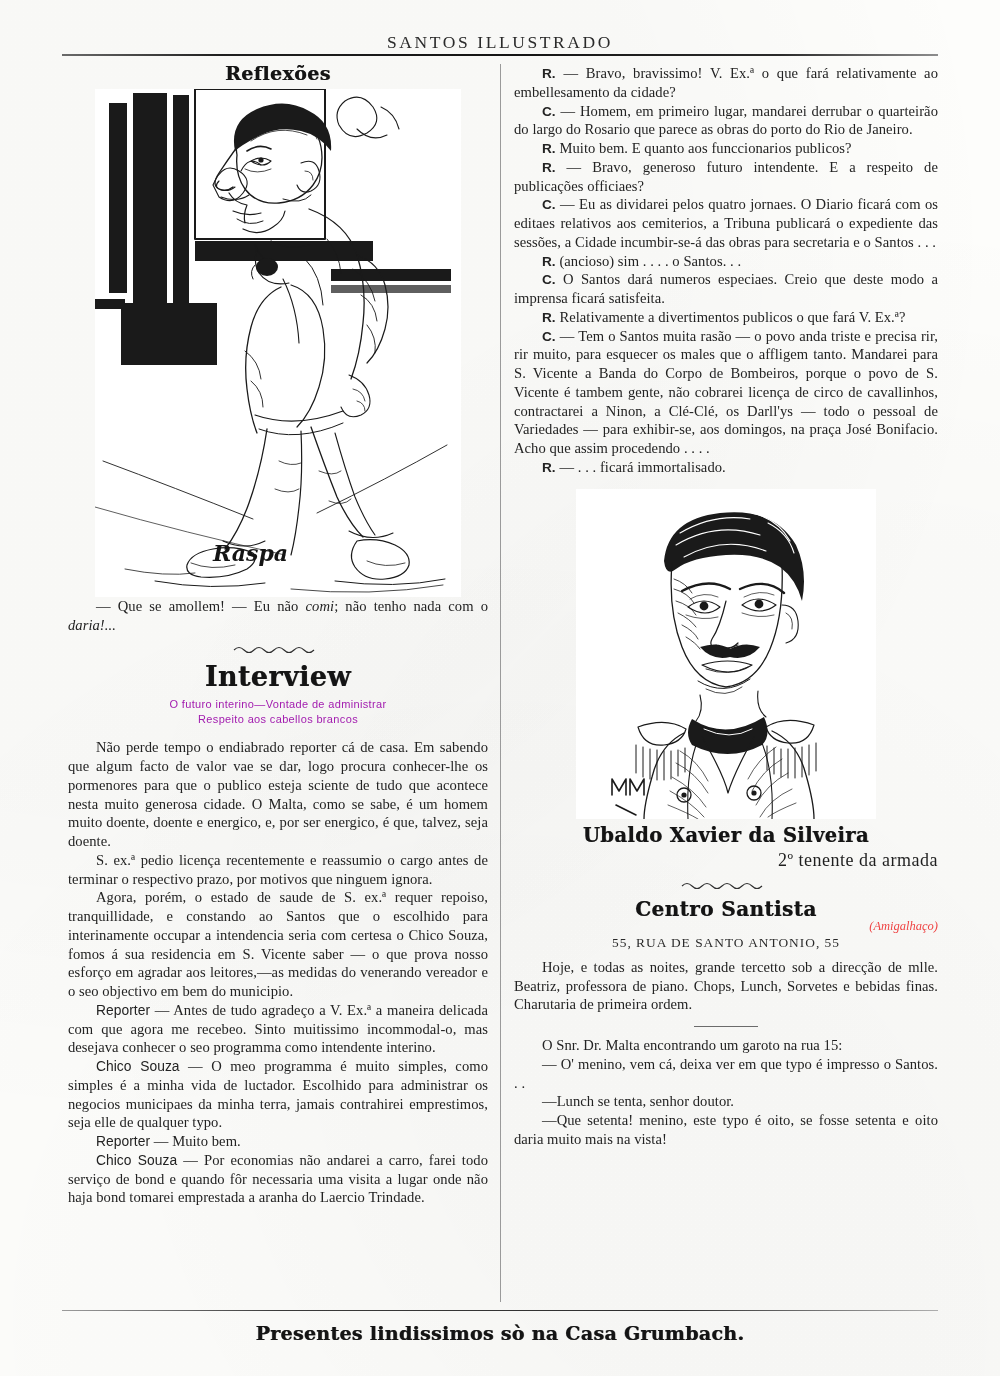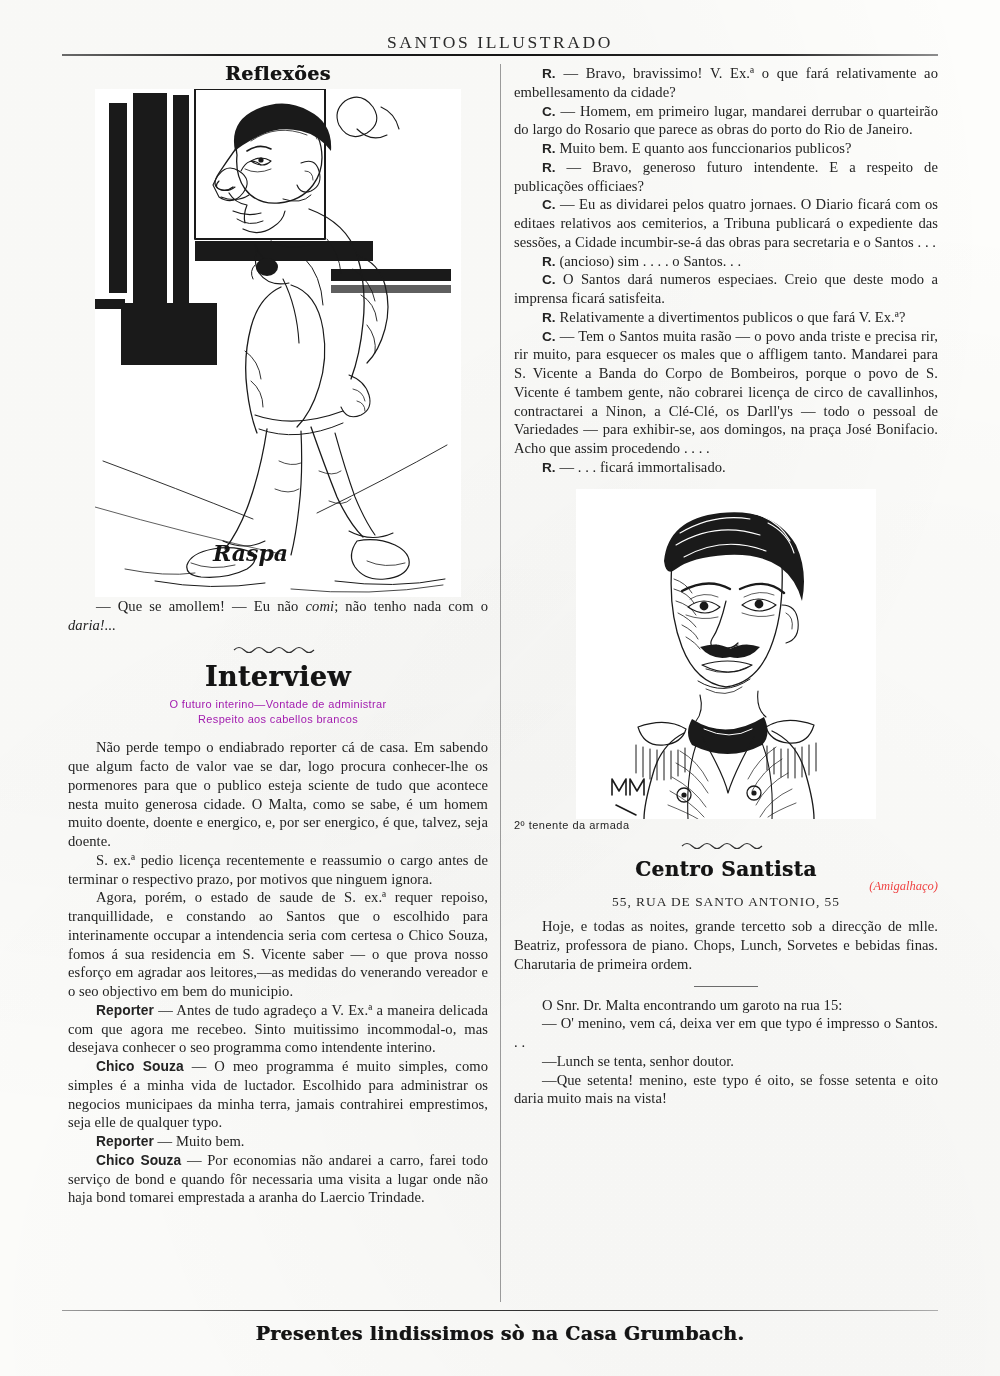--- a/index.html
+++ b/index.html
@@ -88,21 +88,21 @@
     line-height: 1.285;
     text-align: justify;
     text-indent: 28px;
     color: #232323;
     letter-spacing: 0.05px;
     -webkit-hyphens: none;
     hyphens: none;
   }
   .p em { font-style: italic; }
   .spk { font-weight: bold; font-family: "Liberation Sans", sans-serif; font-size: 13.6px; }
-  .spk-name { font-weight: bold; font-family: "Liberation Sans", sans-serif; font-size: 13.8px; }
+  .spk-name { font-weight: normal; font-family: "Liberation Sans", sans-serif; font-size: 13.8px; }
 
   
   .blackletter {
     font-family: "DejaVu Serif", serif;
     font-weight: bold;
     text-align: center;
     color: #141414;
     letter-spacing: 0.4px;
     text-shadow: 0.4px 0 0 rgba(20,20,20,0.55), -0.3px 0 0 rgba(20,20,20,0.35);
   }
@@ -123,23 +123,23 @@
     color: #a21caf;
     letter-spacing: 0.35px;
     line-height: 1.45;
   }
   .h-name {
     font-size: 19.5px;
     line-height: 1;
     margin: 7px 0 5px 0;
   }
   .h-rank {
-    font-family: Liberation Sans, sans-serif;
-    font-size: 11px;
-    text-align: left;
+    font-family: Liberation Serif, serif;
+    font-size: 18px;
+    text-align: right;
     color: #1f1f1f;
     letter-spacing: 0.5px;
   }
   .h-centro {
     font-size: 20px;
     line-height: 1;
     margin: 4px 0 1px 0;
   }
   .h-centro-sub {
     font-family: "Liberation Serif", serif;
@@ -467,20 +467,21 @@
         <circle cx="178" cy="304" r="2.6" class="inkfill"></circle>
 
         <g stroke-width="1.6">
           <path d="M36 306 l0 -16 l7 12 l7 -12 l0 16"></path>
           <path d="M54 306 l0 -16 l7 12 l7 -12 l0 16"></path>
           <path d="M40 316 l20 10"></path>
         </g>
       </g>
     </svg>
 
+    <div class="blackletter h-name">Ubaldo Xavier da Silveira</div>
     <div class="h-rank">2º tenente da armada</div>
 
     <svg class="squiggle" viewBox="0 0 92 11">
       <path d="M2 6 q5 -5 10 0 t10 0 t10 0 t10 0 t10 0 t10 0 t10 0 t10 0"></path>
     </svg>
 
     <div class="blackletter h-centro">Centro Santista</div>
     <div class="h-centro-sub">(Amigalhaço)</div>
     <div class="h-addr">55, RUA DE SANTO ANTONIO, 55</div>
 

